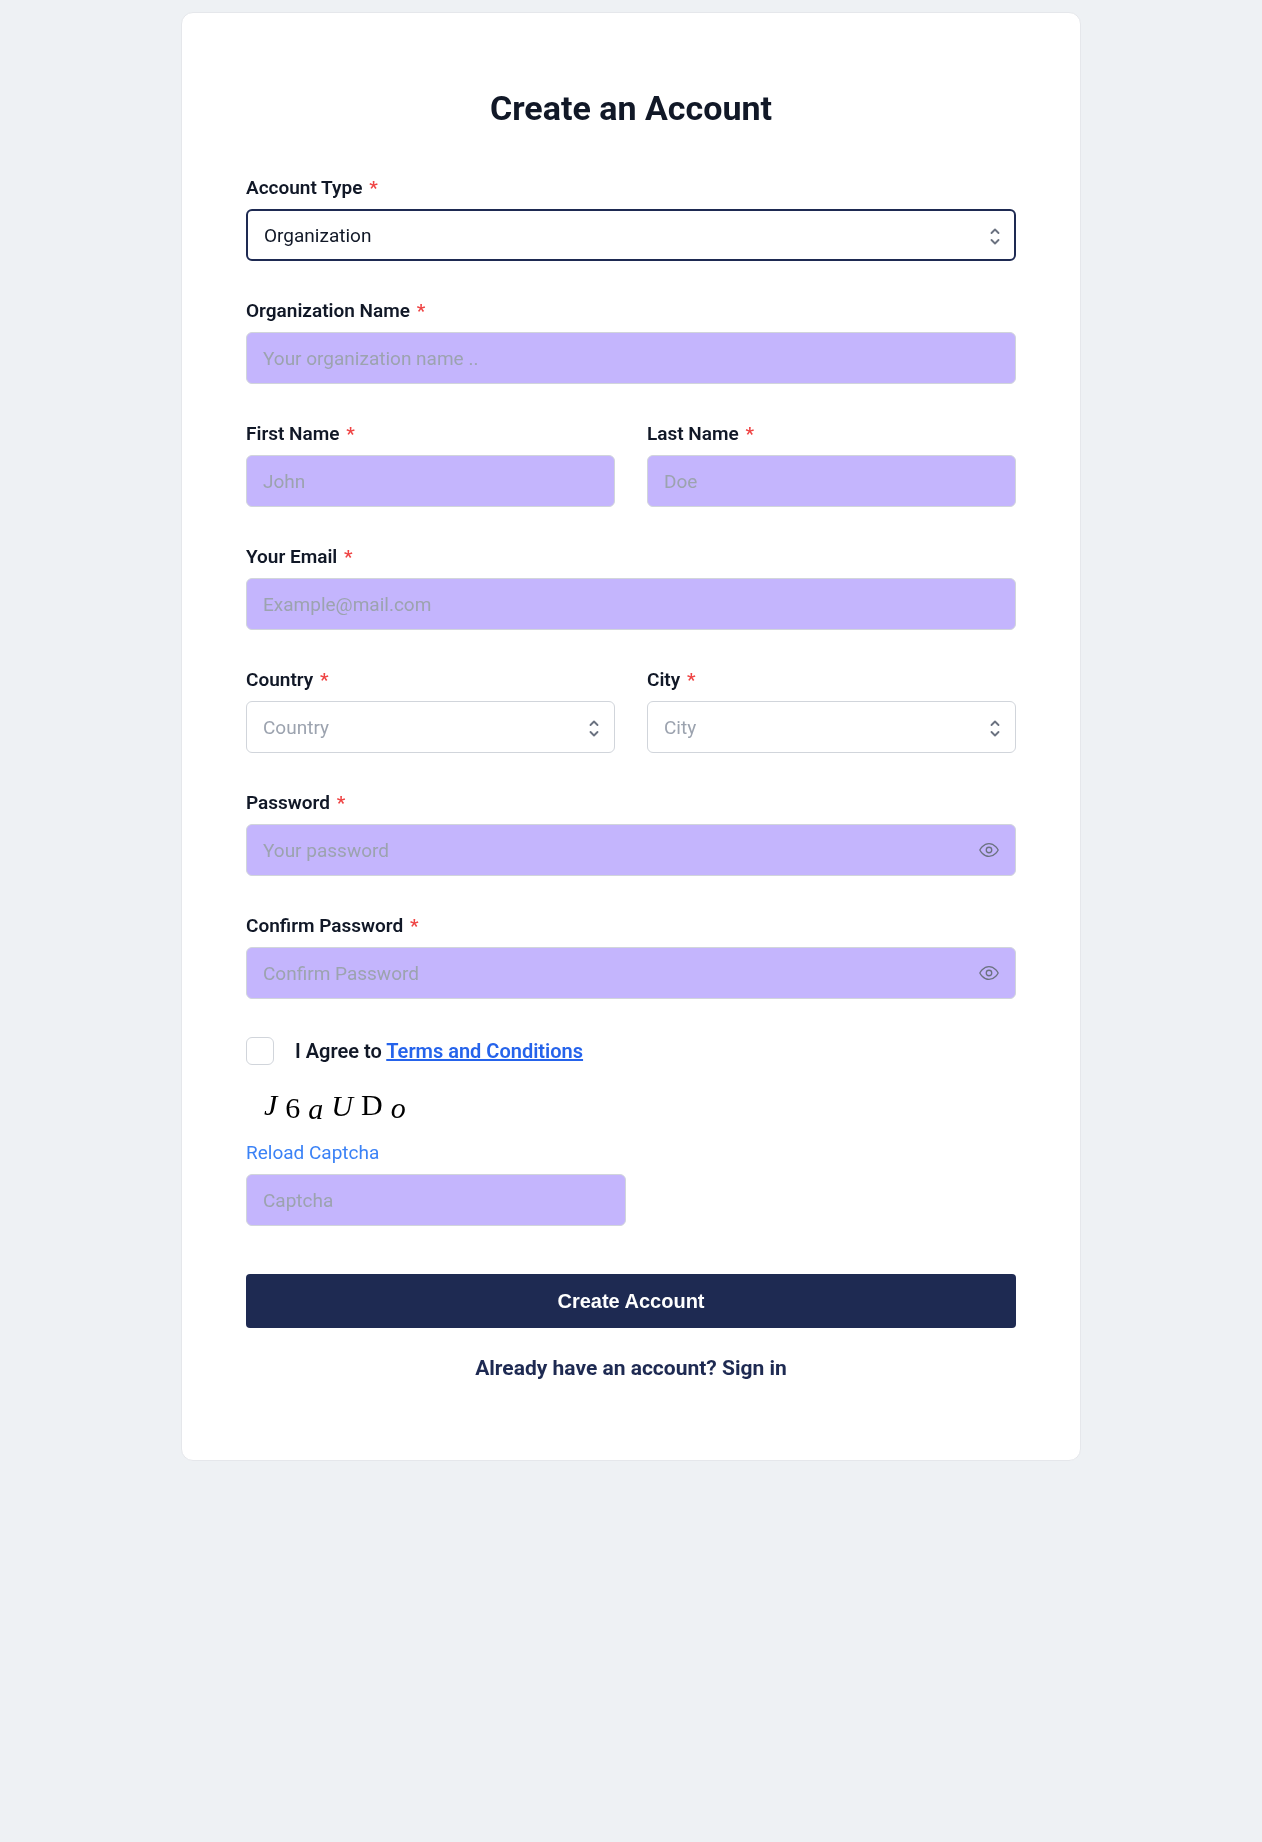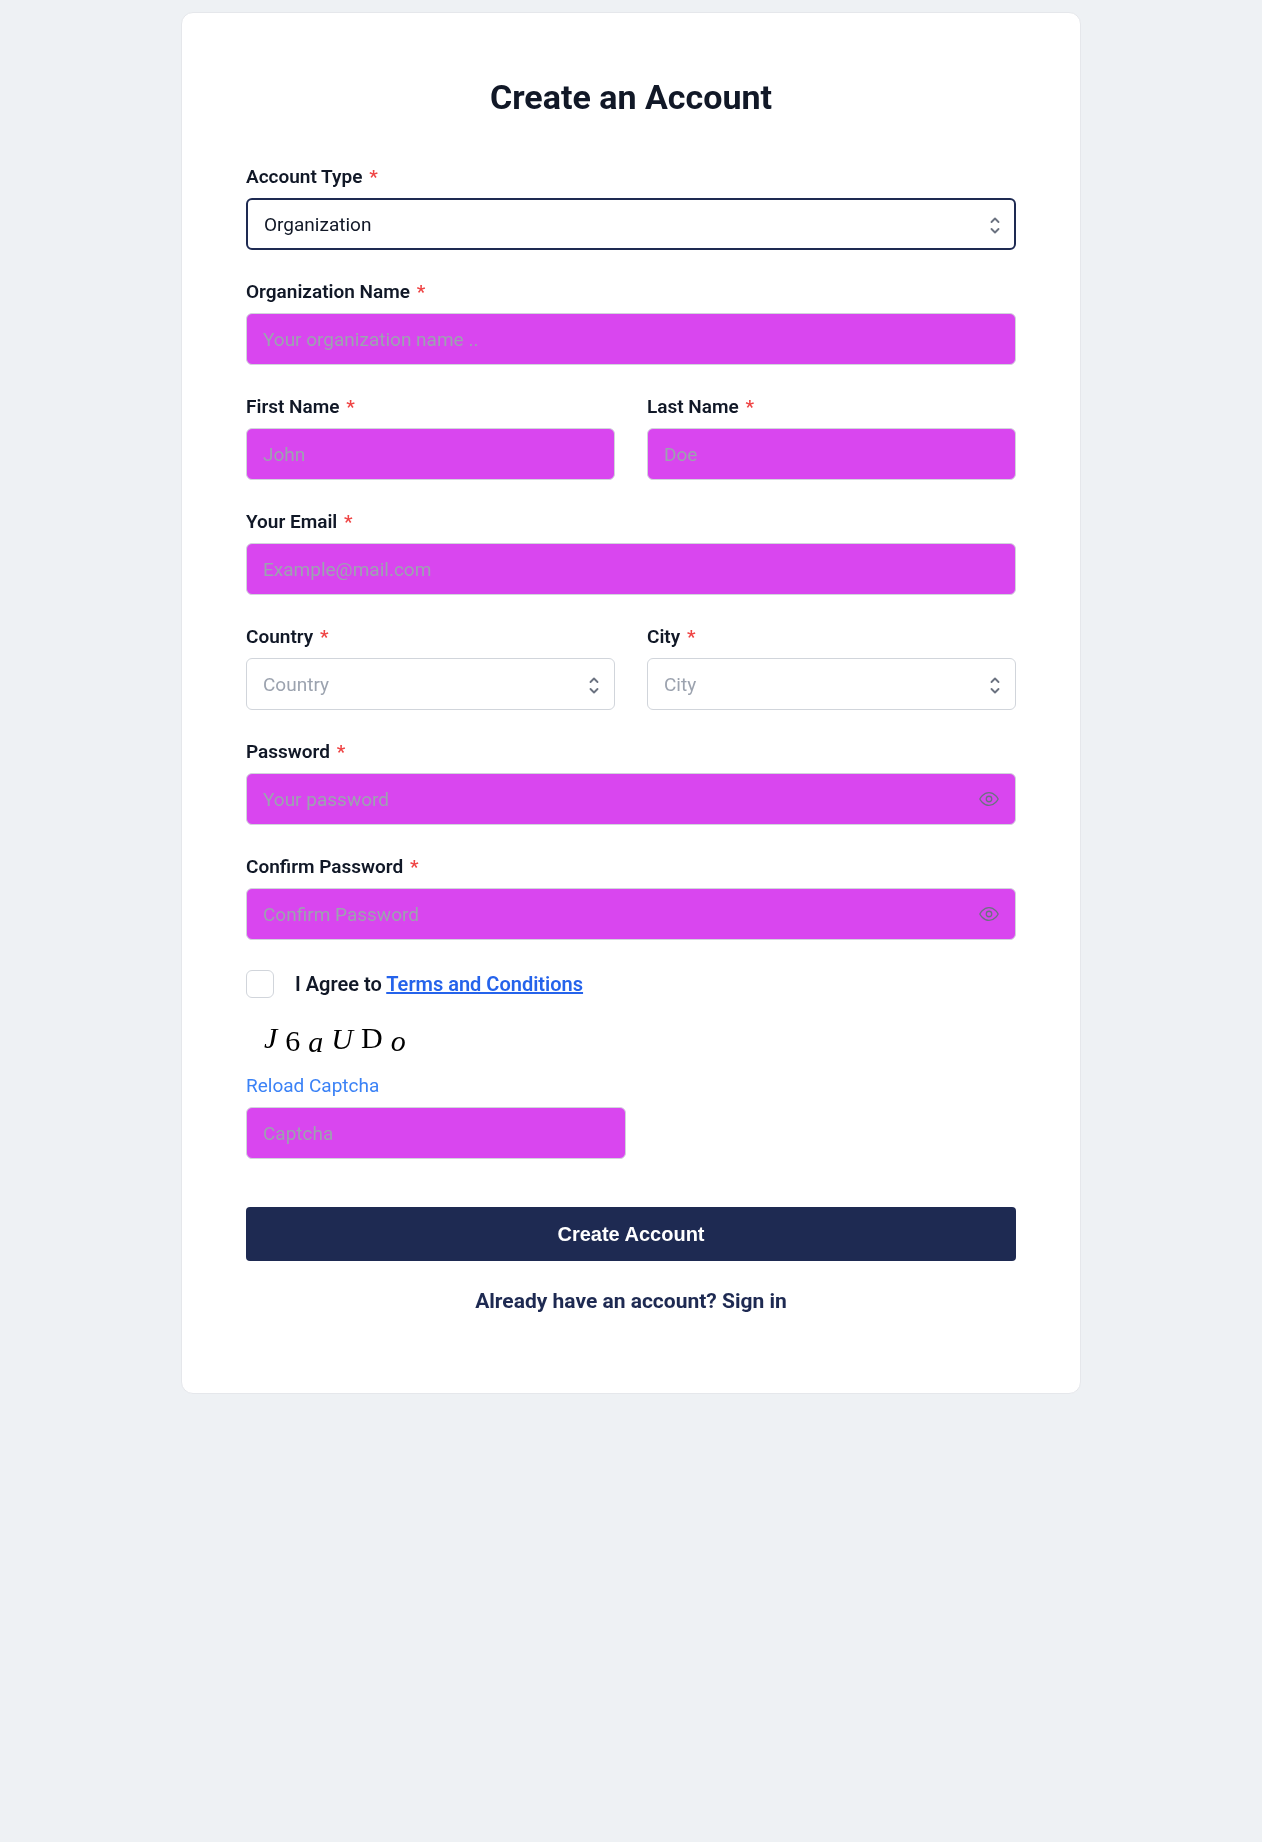--- a/index.html
+++ b/index.html
@@ -16,43 +16,43 @@
     width: 100%;
     max-width: 900px;
     margin: 0 auto;
     padding: 64px 64px 80px 64px;
     border: 1px solid #e5e7eb;
   }
   h1.title {
     font-size: 34px;
     font-weight: 700;
     text-align: center;
-    margin: 0 0 48px 0;
+    margin: 11px 0 48px 0;
     color: #111827;
   }
-  .field { margin-bottom: 30px; }
+  .field { margin-bottom: 38px; }
   .field-row { display: flex; gap: 32px; }
   .field-row .field { flex: 1; }
   label.flabel {
     display: block;
     font-size: 19px;
     font-weight: 600;
     color: #111827;
     margin-bottom: 10px;
   }
   .req { color: #ef4444; font-weight: 600; margin-left: 2px; }
   .control {
     width: 100%;
     height: 52px;
     border: 1px solid #d1d5db;
     border-radius: 6px;
     padding: 0 16px;
     font-size: 19px;
     color: #111827;
-    background: #d946ef;
+    background: #c4b5fd;
     outline: none;
     font-family: inherit;
   }
   .control::placeholder { color: #9ca3af; }
   .control.focused {
     border: 2px solid #1e2a52;
   }
   .select-wrap { position: relative; }
   .select-wrap .chev {
     position: absolute;

